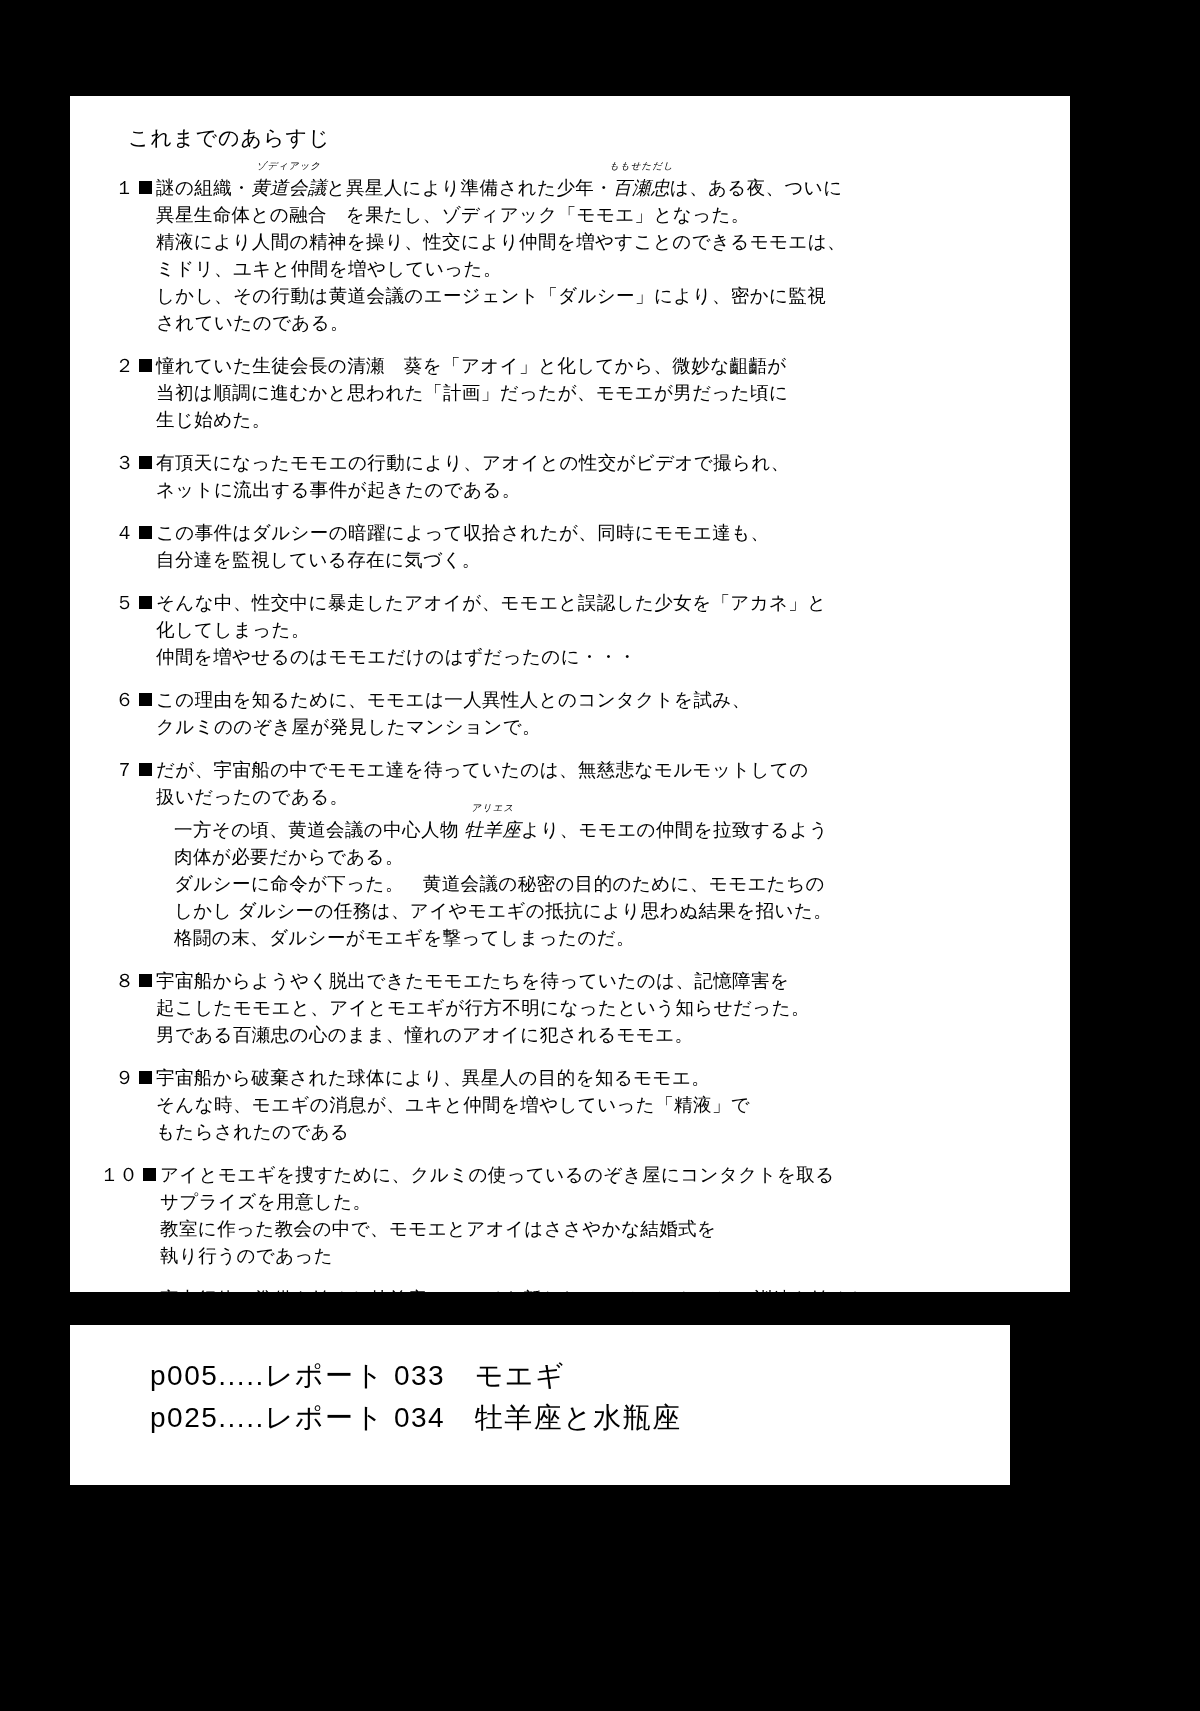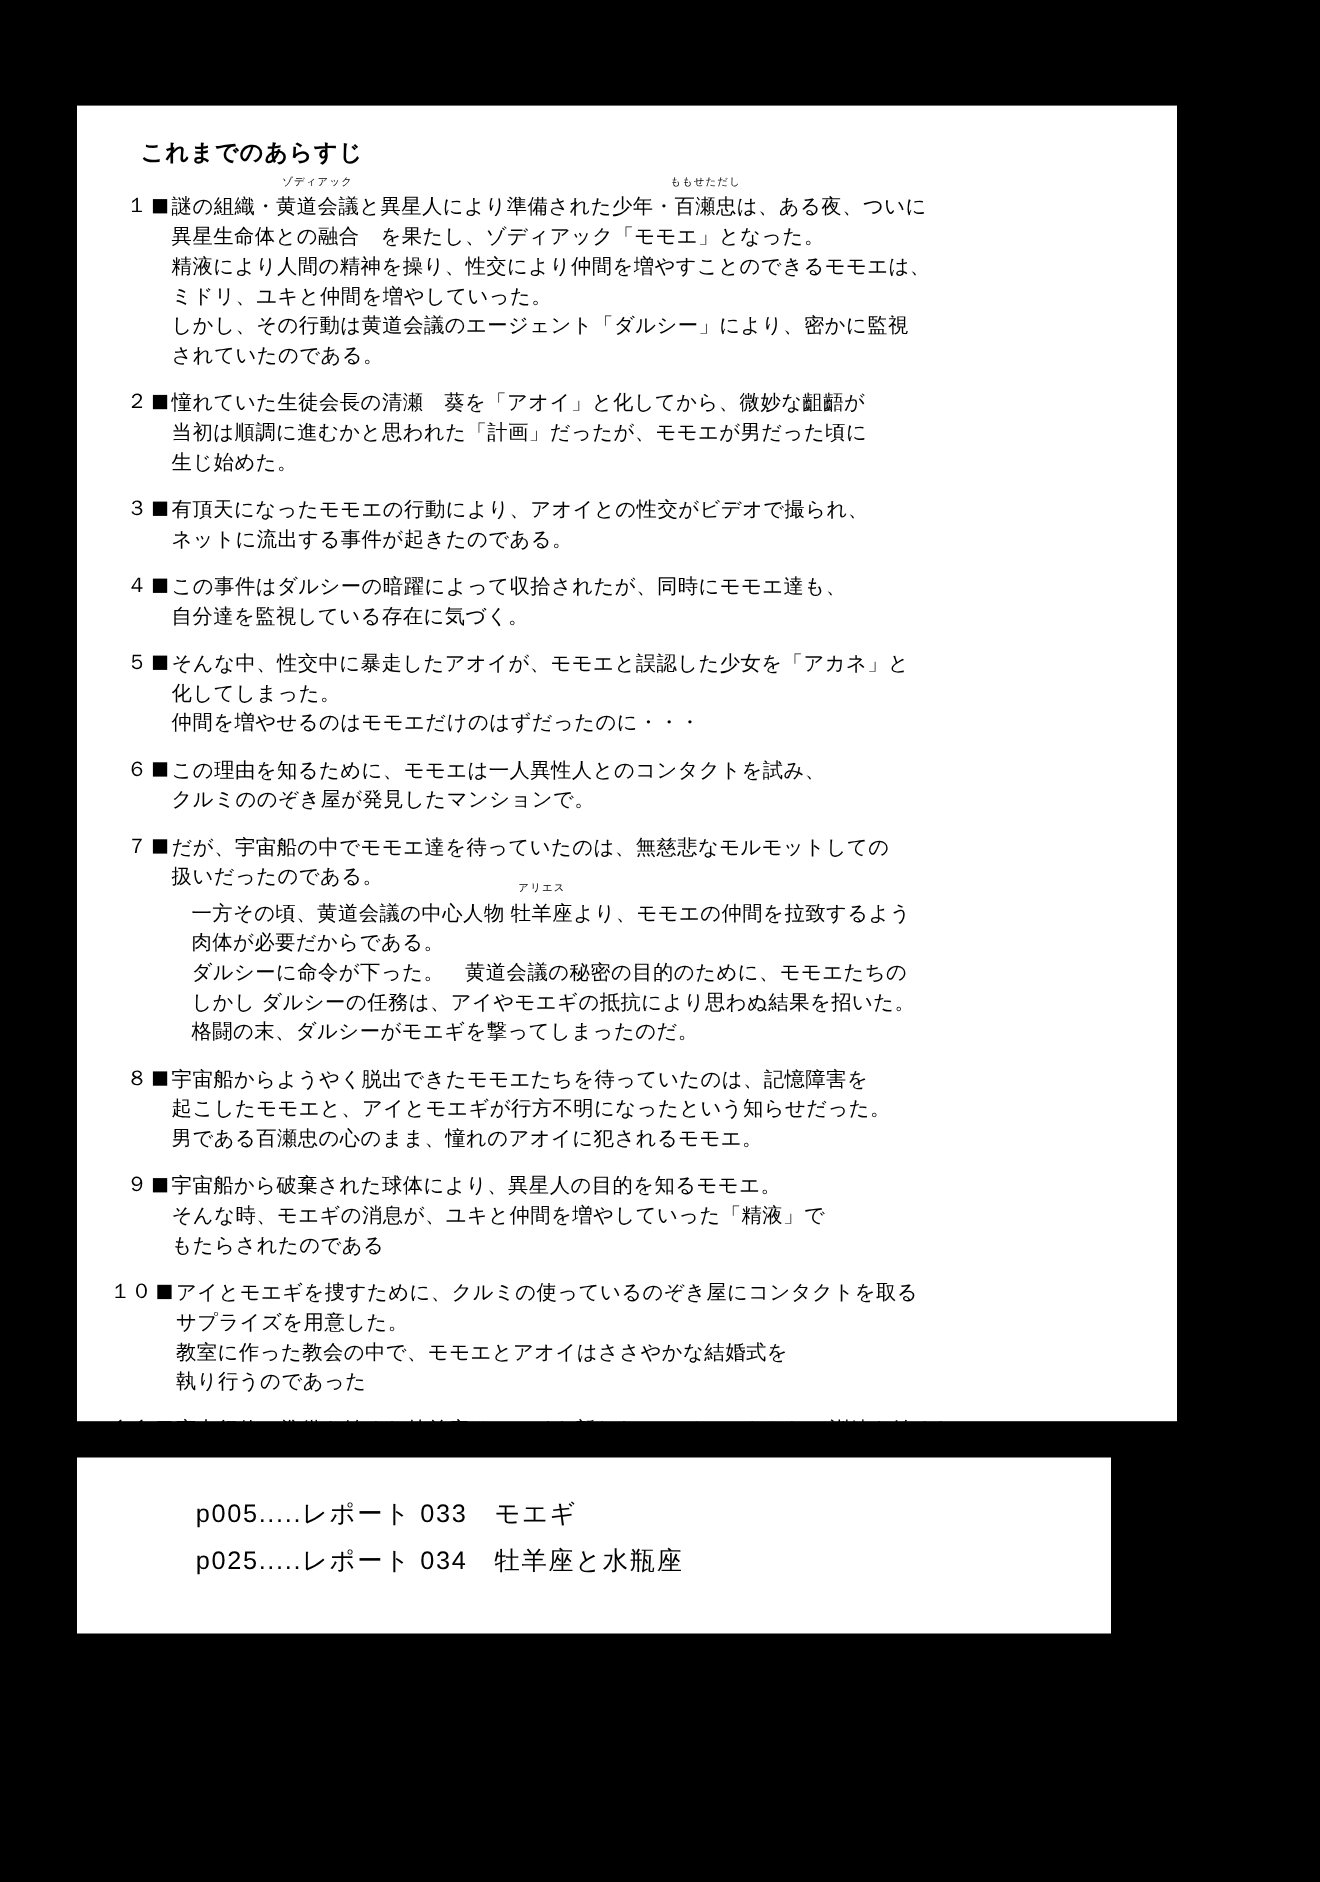--- a/index.html
+++ b/index.html
@@ -35,21 +35,21 @@
     left: 70px;
     top: 1325px;
     width: 940px;
     height: 160px;
     padding: 30px 0 0 0;
   }
   .heading {
     font-size: 21px;
     letter-spacing: 1px;
     margin: 0 0 22px 28px;
-    font-weight: bold;
+    font-weight: normal;
   }
   .item {
     display: flex;
     align-items: flex-start;
     margin-bottom: 16px;
   }
   .num {
     flex: 0 0 auto;
     font-size: 19px;
     line-height: 27px;
@@ -78,39 +78,40 @@
   }
   .line.indent {
     padding-left: 18px;
   }
   .gap {
     height: 6px;
   }
   .ruby-wrap {
     position: relative;
     display: inline-block;
+    font-style: italic;
   }
   .ruby {
     position: absolute;
     top: -13px;
     left: 50%;
     transform: translateX(-50%);
     font-size: 9.5px;
     line-height: 10px;
     white-space: nowrap;
     letter-spacing: 1px;
   }
   .ruby-base {
     display: inline-block;
   }
   .toc-row {
-    font-size: 23px;
+    font-size: 28px;
     line-height: 42px;
     letter-spacing: 1.5px;
-    margin-left: 108px;
+    margin-left: 80px;
     white-space: pre;
   }
 </style>
 </head>
 <body>
 
 <div class="page">
 
   <div class="panel" id="summary-panel">
     <div class="heading">これまでのあらすじ</div>

